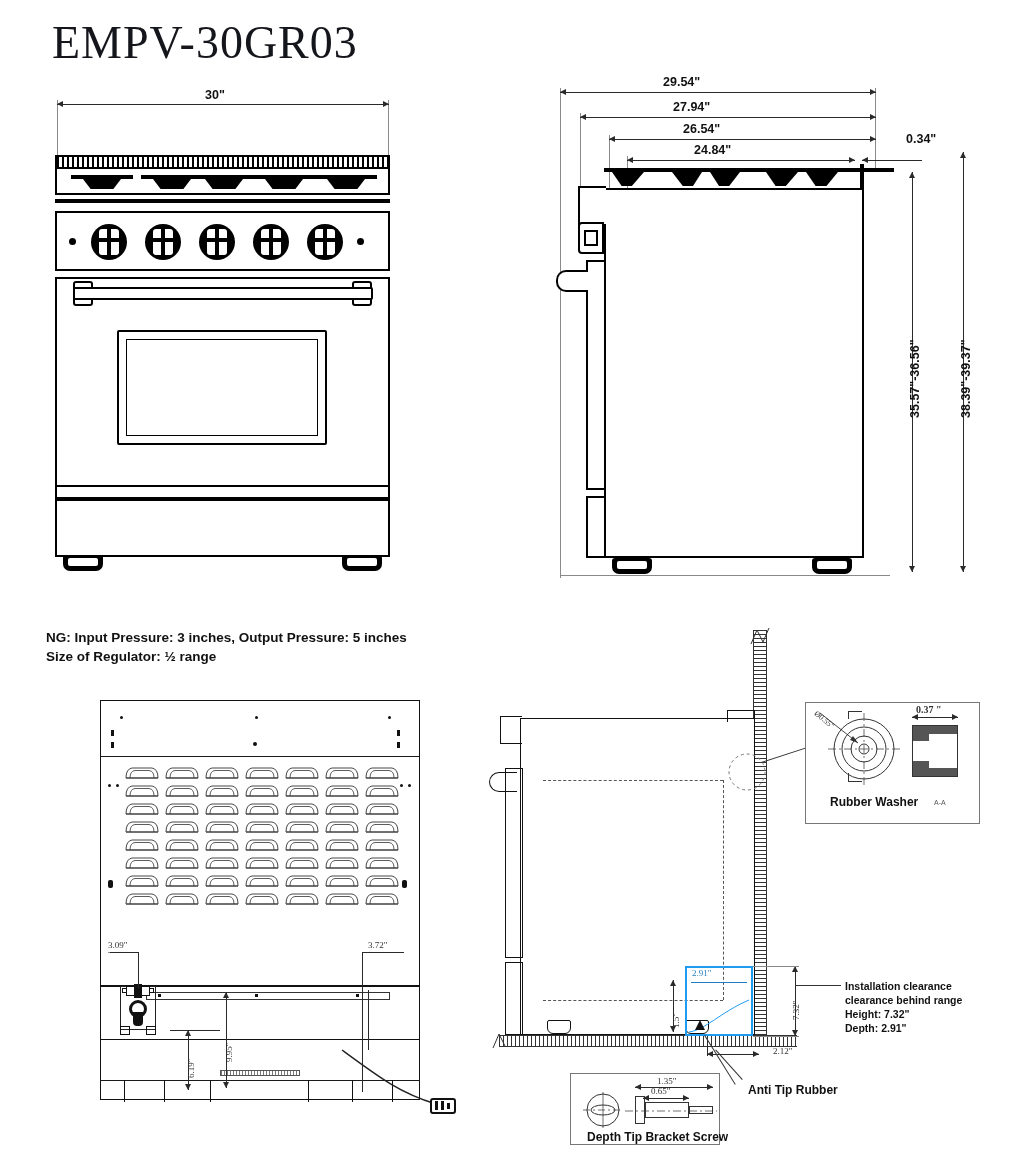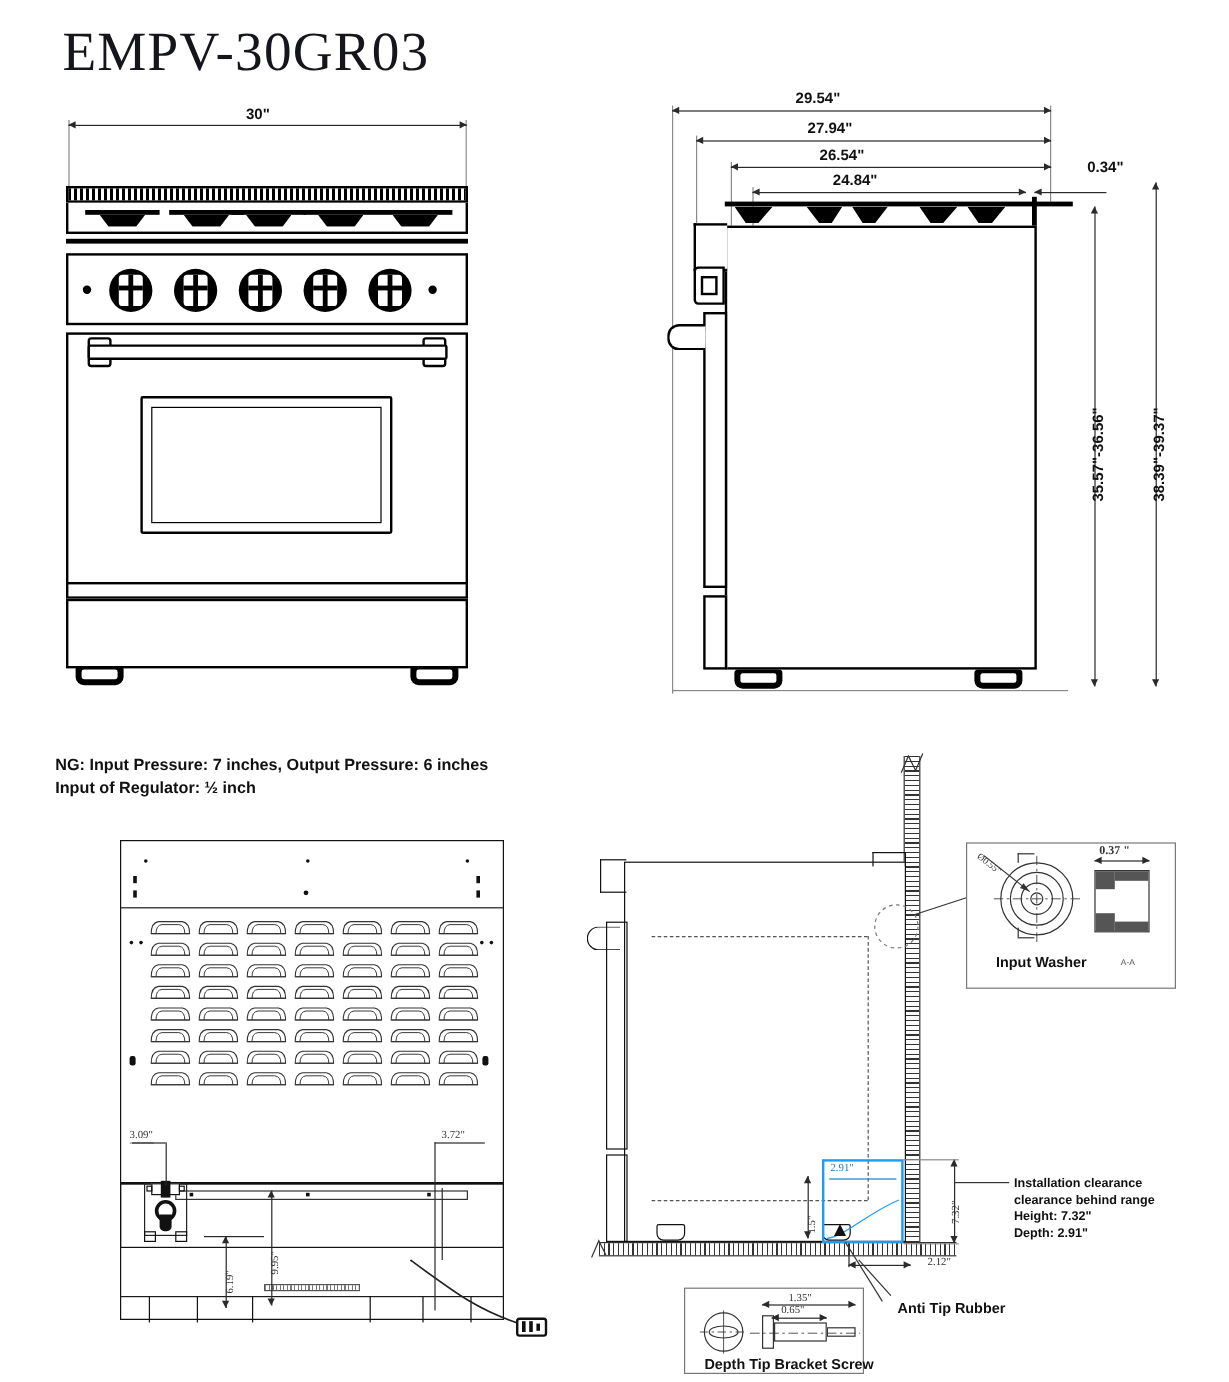--- a/index.html
+++ b/index.html
@@ -251,22 +251,22 @@
     <div class="arrD" style="left:909px;top:566px;"></div>
     <div class="dimv" style="left:908px;top:418px;">35.57"-36.56"</div>
 
     <div class="dl v" style="left:963px;top:152px;height:420px;"></div>
     <div class="arrU" style="left:960px;top:152px;"></div>
     <div class="arrD" style="left:960px;top:566px;"></div>
     <div class="dimv" style="left:959px;top:418px;">38.39"-39.37"</div>
   </div>
 
   <div id="specs">
-    <div>NG: Input Pressure: 7 inches, Output Pressure: 6 inches</div>
-    <div>Input of Regulator: ½ inch</div>
+    <div>NG: Input Pressure: 3 inches, Output Pressure: 5 inches</div>
+    <div>Size of Regulator: ½ range</div>
   </div>
 
   <div>
     <div id="backView">
 
       <div class="abs" style="left:0;top:0;width:320px;height:340px;border:1px solid #111;box-sizing:border-box;"></div>
 
       <div class="ln" style="left:0;top:56px;width:320px;height:1px;"></div>
 
       <div class="abs" style="left:20px;top:16px;width:3px;height:3px;background:#111;border-radius:50%;"></div>
@@ -849,21 +849,21 @@
     <div class="abs" style="left:106px;top:22px;width:46px;height:52px;background:#fff;border:1px solid #333;box-sizing:border-box;"></div>
     <div class="abs" style="left:107px;top:23px;width:16px;height:15px;background:#555;"></div>
     <div class="abs" style="left:107px;top:58px;width:16px;height:15px;background:#555;"></div>
     <div class="abs" style="left:123px;top:23px;width:28px;height:8px;background:#555;"></div>
     <div class="abs" style="left:123px;top:65px;width:28px;height:8px;background:#555;"></div>
     <div class="dl h" style="left:106px;top:14px;width:46px;"></div>
     <div class="arrL" style="left:106px;top:11px;"></div>
     <div class="arrR" style="left:146px;top:11px;"></div>
     <div class="cdim" style="left:110px;top:1px;font-weight:bold;font-size:10px;">0.37 "</div>
 
-    <div class="detailCaption" style="left:24px;top:92px;">Input Washer</div>
+    <div class="detailCaption" style="left:24px;top:92px;">Rubber Washer</div>
     <div class="tinyCaption" style="left:128px;top:96px;">A-A</div>
   </div>
 
   <div class="detailBox" style="left:570px;top:1073px;width:150px;height:72px;">
 
     <svg style="position:absolute;left:12px;top:16px;" width="40" height="40">
       <circle cx="20" cy="20" r="16" fill="none" stroke="#333" stroke-width="1"></circle>
       <ellipse cx="20" cy="20" rx="12" ry="5" fill="none" stroke="#333" stroke-width="1"></ellipse>
       <line x1="0" y1="20" x2="40" y2="20" stroke="#333" stroke-width="0.7" stroke-dasharray="7,3,2,3"></line>
       <line x1="20" y1="2" x2="20" y2="38" stroke="#333" stroke-width="0.7"></line>

